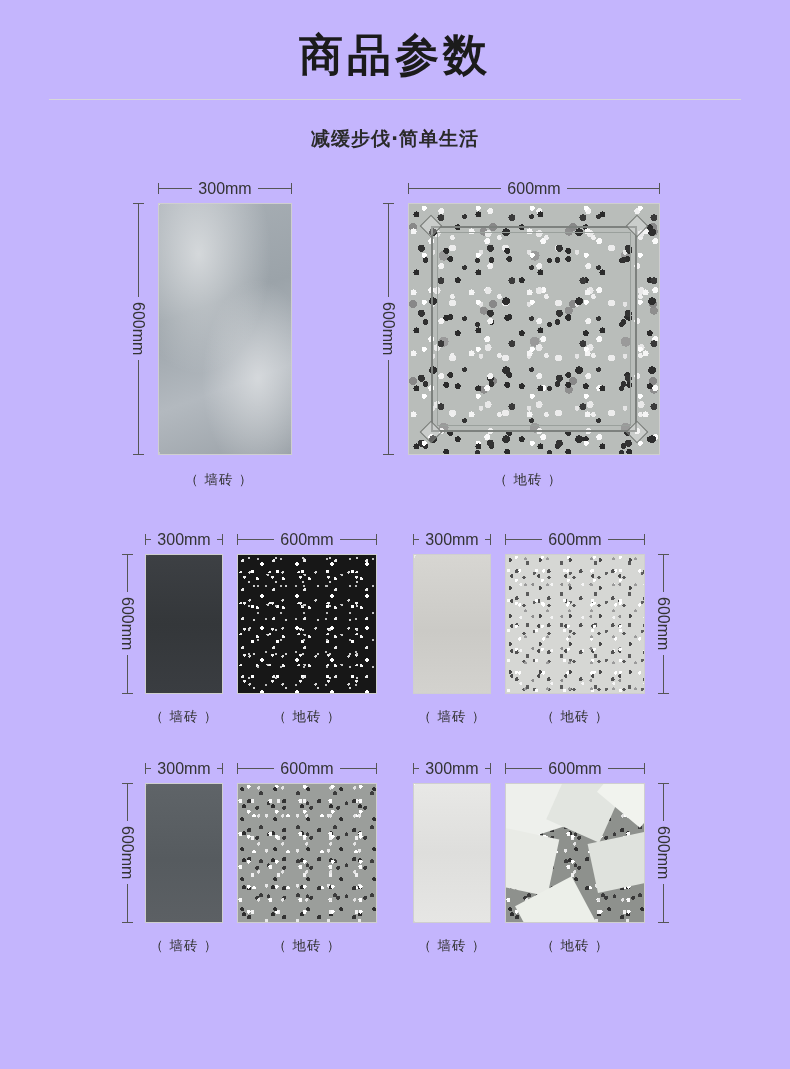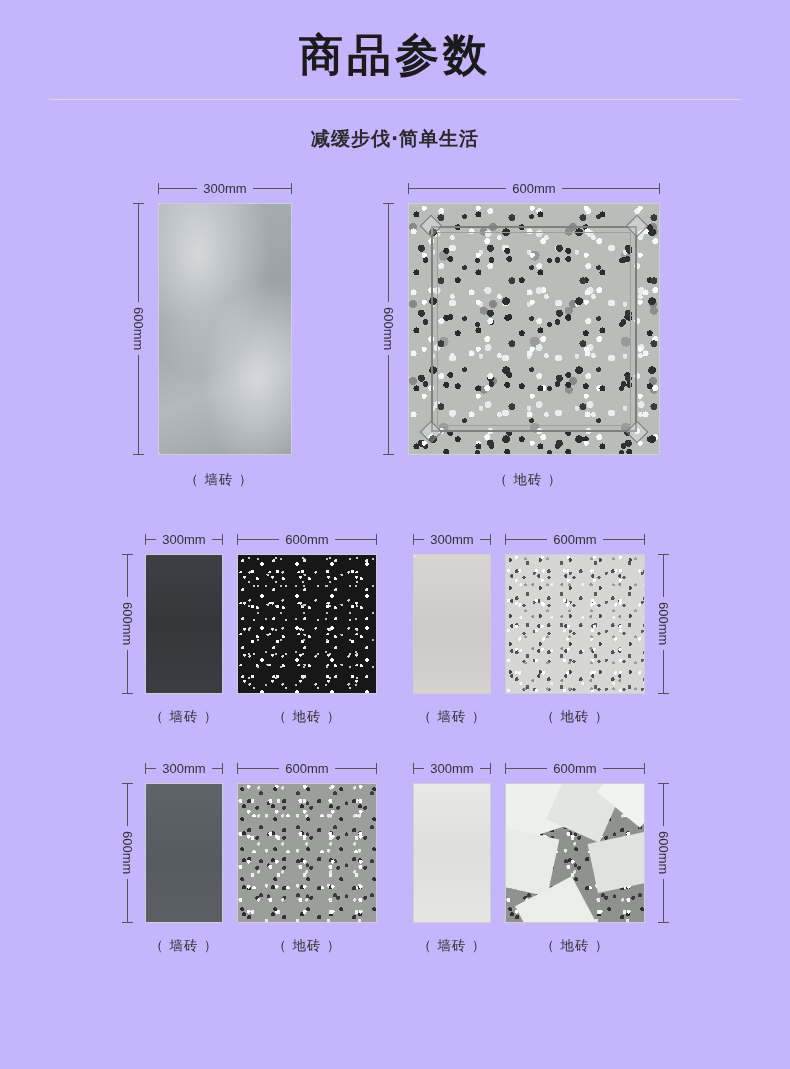--- a/index.html
+++ b/index.html
@@ -49,21 +49,21 @@
     text-align: center;
     font-size: 19px;
     letter-spacing: 1px;
     color: #2a2a2a;
     font-weight: 700;
     font-family: "DejaVu Sans", "Liberation Sans", sans-serif;
   }
 
   
   .dim-label {
-    font-size: 13px;
+    font-size: 16px;
     color: #333;
     white-space: nowrap;
     font-family: "Liberation Sans", sans-serif;
   }
   .caption {
     font-size: 13.5px;
     color: #333;
     text-align: center;
     letter-spacing: 1px;
     font-family: "DejaVu Sans", "Liberation Sans", sans-serif;

